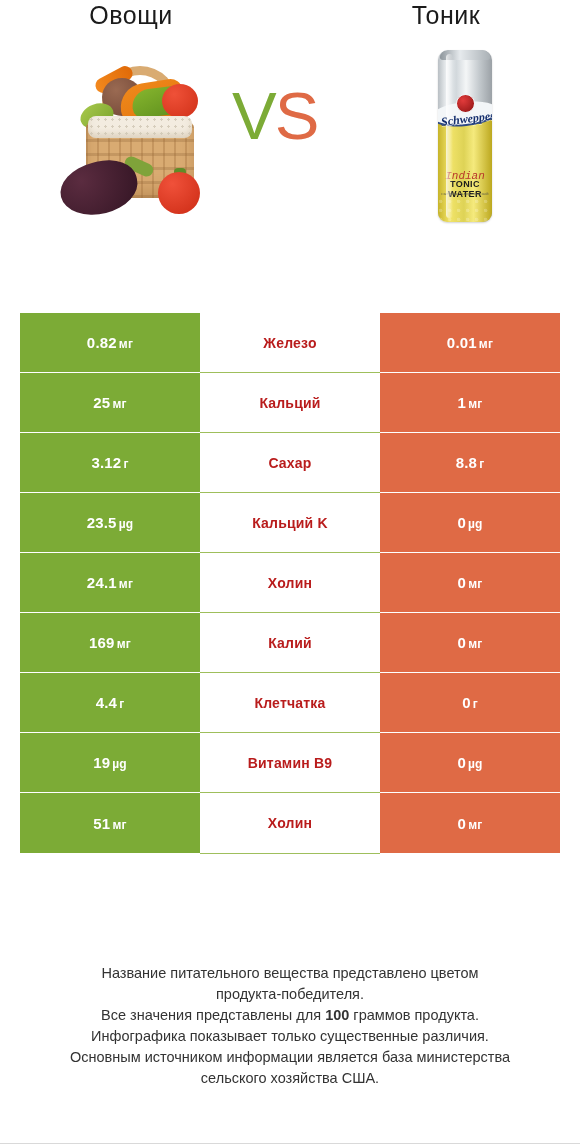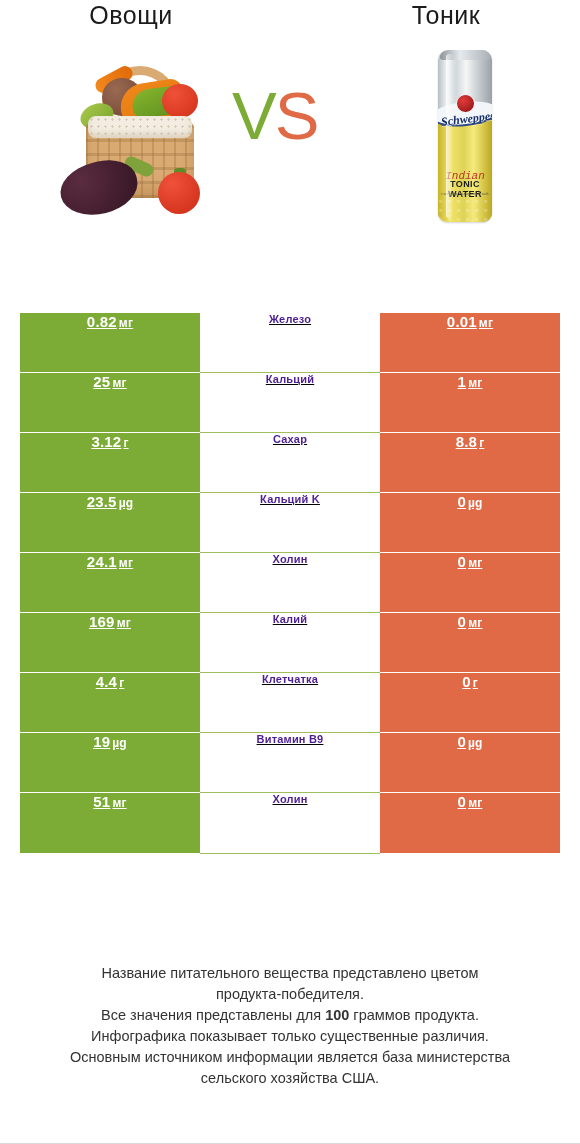--- a/index.html
+++ b/index.html
@@ -243,23 +243,23 @@
   }
   .row {
     display: flex;
     height: 60px;
     box-sizing: border-box;
     border-bottom: 1px solid #ffffff;
   }
   .row:last-child { border-bottom: none; }
   .cell {
     display: flex;
+    align-items: center;
     justify-content: center;
     box-sizing: border-box;
-    text-decoration: underline;
   }
   .cell-left {
     width: 180px;
     background: #7CAB36;
     color: #ffffff;
   }
   .cell-mid {
     width: 180px;
     background: #ffffff;
     border-bottom: 1px solid #9fbf5c;
@@ -275,23 +275,23 @@
     font-weight: 700;
     letter-spacing: .2px;
     white-space: nowrap;
   }
   .val .unit {
     font-size: 12px;
     font-weight: 700;
     margin-left: 2px;
   }
   .nutrient {
-    font-size: 11px;
+    font-size: 14px;
     font-weight: 700;
-    color: #4c1d95;
+    color: #b91c1c;
     white-space: nowrap;
     letter-spacing: .2px;
   }
 
   
   .footer {
     position: absolute;
     left: 0;
     right: 0;
     top: 963px;

